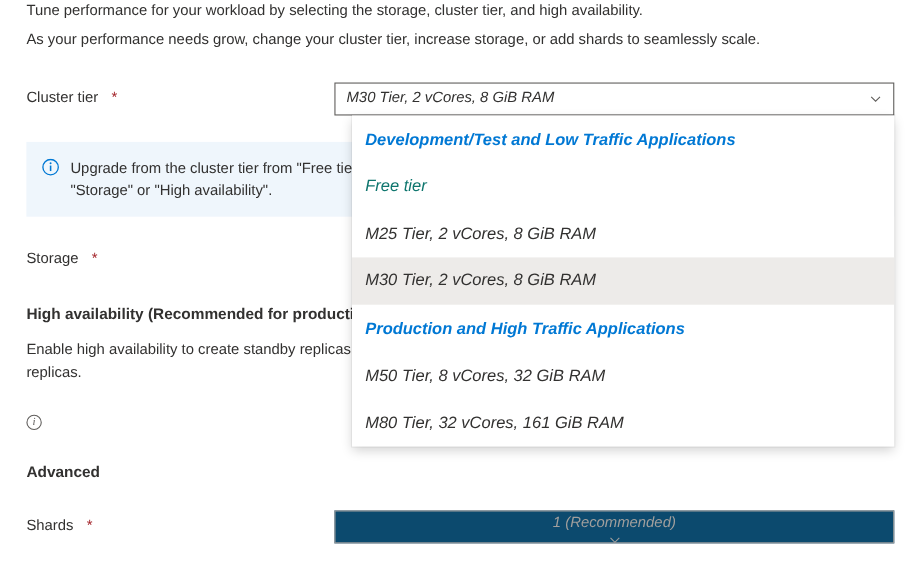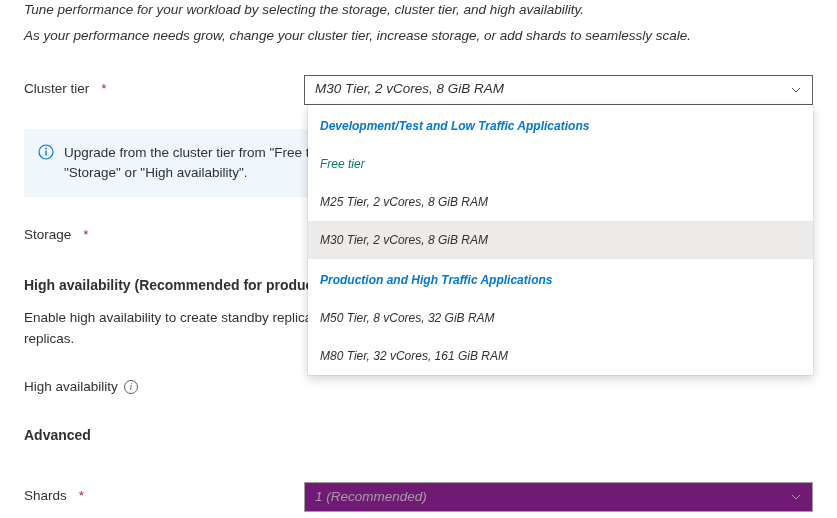--- a/index.html
+++ b/index.html
@@ -7,21 +7,21 @@
     font-family: "Segoe UI", -apple-system, BlinkMacSystemFont, sans-serif;
     font-size: 13.5px;
     color: #323130;
     background: #fff;
     width: 837px;
     height: 518px;
     overflow: hidden;
     line-height: 1.5;
     padding: 0 24px;
   }
-  .intro p { margin-bottom: 6px; font-style: italic; }
+  .intro p { margin-bottom: 6px; }
   .field-row {
     display: flex;
     align-items: flex-start;
     margin-top: 28px;
   }
   .field-label {
     width: 280px;
     padding-top: 4px;
     display: flex;
     align-items: center;
@@ -36,21 +36,22 @@
     align-items: center;
     padding: 0 10px;
     justify-content: space-between;
     background: #fff;
     font-size: 13.5px;
     cursor: pointer;
   }
   .select-box.disabled {
     color: #a19f9d;
     border-color: #a19f9d;
-    background: #701a75;
+    background: #0c4a6e;
+    flex-direction: column;
   }
   .chev svg { display:block; }
   .infobox {
     background: #eff6fc;
     margin-top: 24px;
     padding: 14px 14px;
     display: flex;
     align-items: flex-start;
     gap: 10px;
     width: 789px;
@@ -63,24 +64,24 @@
   }
   .section-head {
     font-weight: 600;
     font-size: 14px;
     margin-top: 30px;
   }
   .desc { margin-top: 12px; max-width: 770px; }
   .dropdown-panel {
     position: absolute;
     top: 30px;
-    left: 4px; right: 0;
+    left: 16px; right: 0;
     background: #fff;
     box-shadow: 0 4px 10px rgba(0,0,0,0.18), 0 0 0 1px rgba(0,0,0,0.05);
-    font-size: 12px;
+    font-size: 15px;
     z-index: 10;
   }
   .dd-group-header {
     color: #0078d4;
     font-weight: 600;
     padding: 12px 12px 10px 12px;
   }
   .dd-option {
     padding: 10px 12px;
     cursor: pointer;
@@ -91,21 +92,21 @@
   }
   .dd-option.selected { background: #edebe9; }
   .ha-label { display:flex; align-items:center; gap:6px; }
   .i-circle {
     width:14px;height:14px;border:1px solid #605e5c;border-radius:50%;
     display:flex;align-items:center;justify-content:center;
     font-size:10px;font-style:italic;font-family:Georgia,serif;
     color:#605e5c;line-height:1;
   }
   .storage-row { margin-top: 24px; }
-  .shards-row { margin-top: 36px; }
+  .shards-row { margin-top: 24px; }
 </style>
 </head>
 <body>
 
 <div class="intro">
   <p>Tune performance for your workload by selecting the storage, cluster tier, and high availability.</p>
   <p>As your performance needs grow, change your cluster tier, increase storage, or add shards to seamlessly scale.</p>
 </div>
 
 <div class="field-row">
@@ -155,21 +156,20 @@
     <span>Storage</span>
     <span class="req">*</span>
   </div>
 </div>
 
 <div class="section-head">High availability (Recommended for production workloads)</div>
 <div class="desc">Enable high availability to create standby replicas of every shard in the cluster. In case of a failure, data is preserved via standby replicas.</div>
 
 <div class="field-row" style="margin-top:24px">
   <div class="field-label ha-label">
-    <span>High availability</span>
     <span class="i-circle">i</span>
   </div>
 </div>
 
 <div class="section-head" style="margin-top:28px">Advanced</div>
 
 <div class="field-row shards-row">
   <div class="field-label">
     <span>Shards</span>
     <span class="req">*</span>

